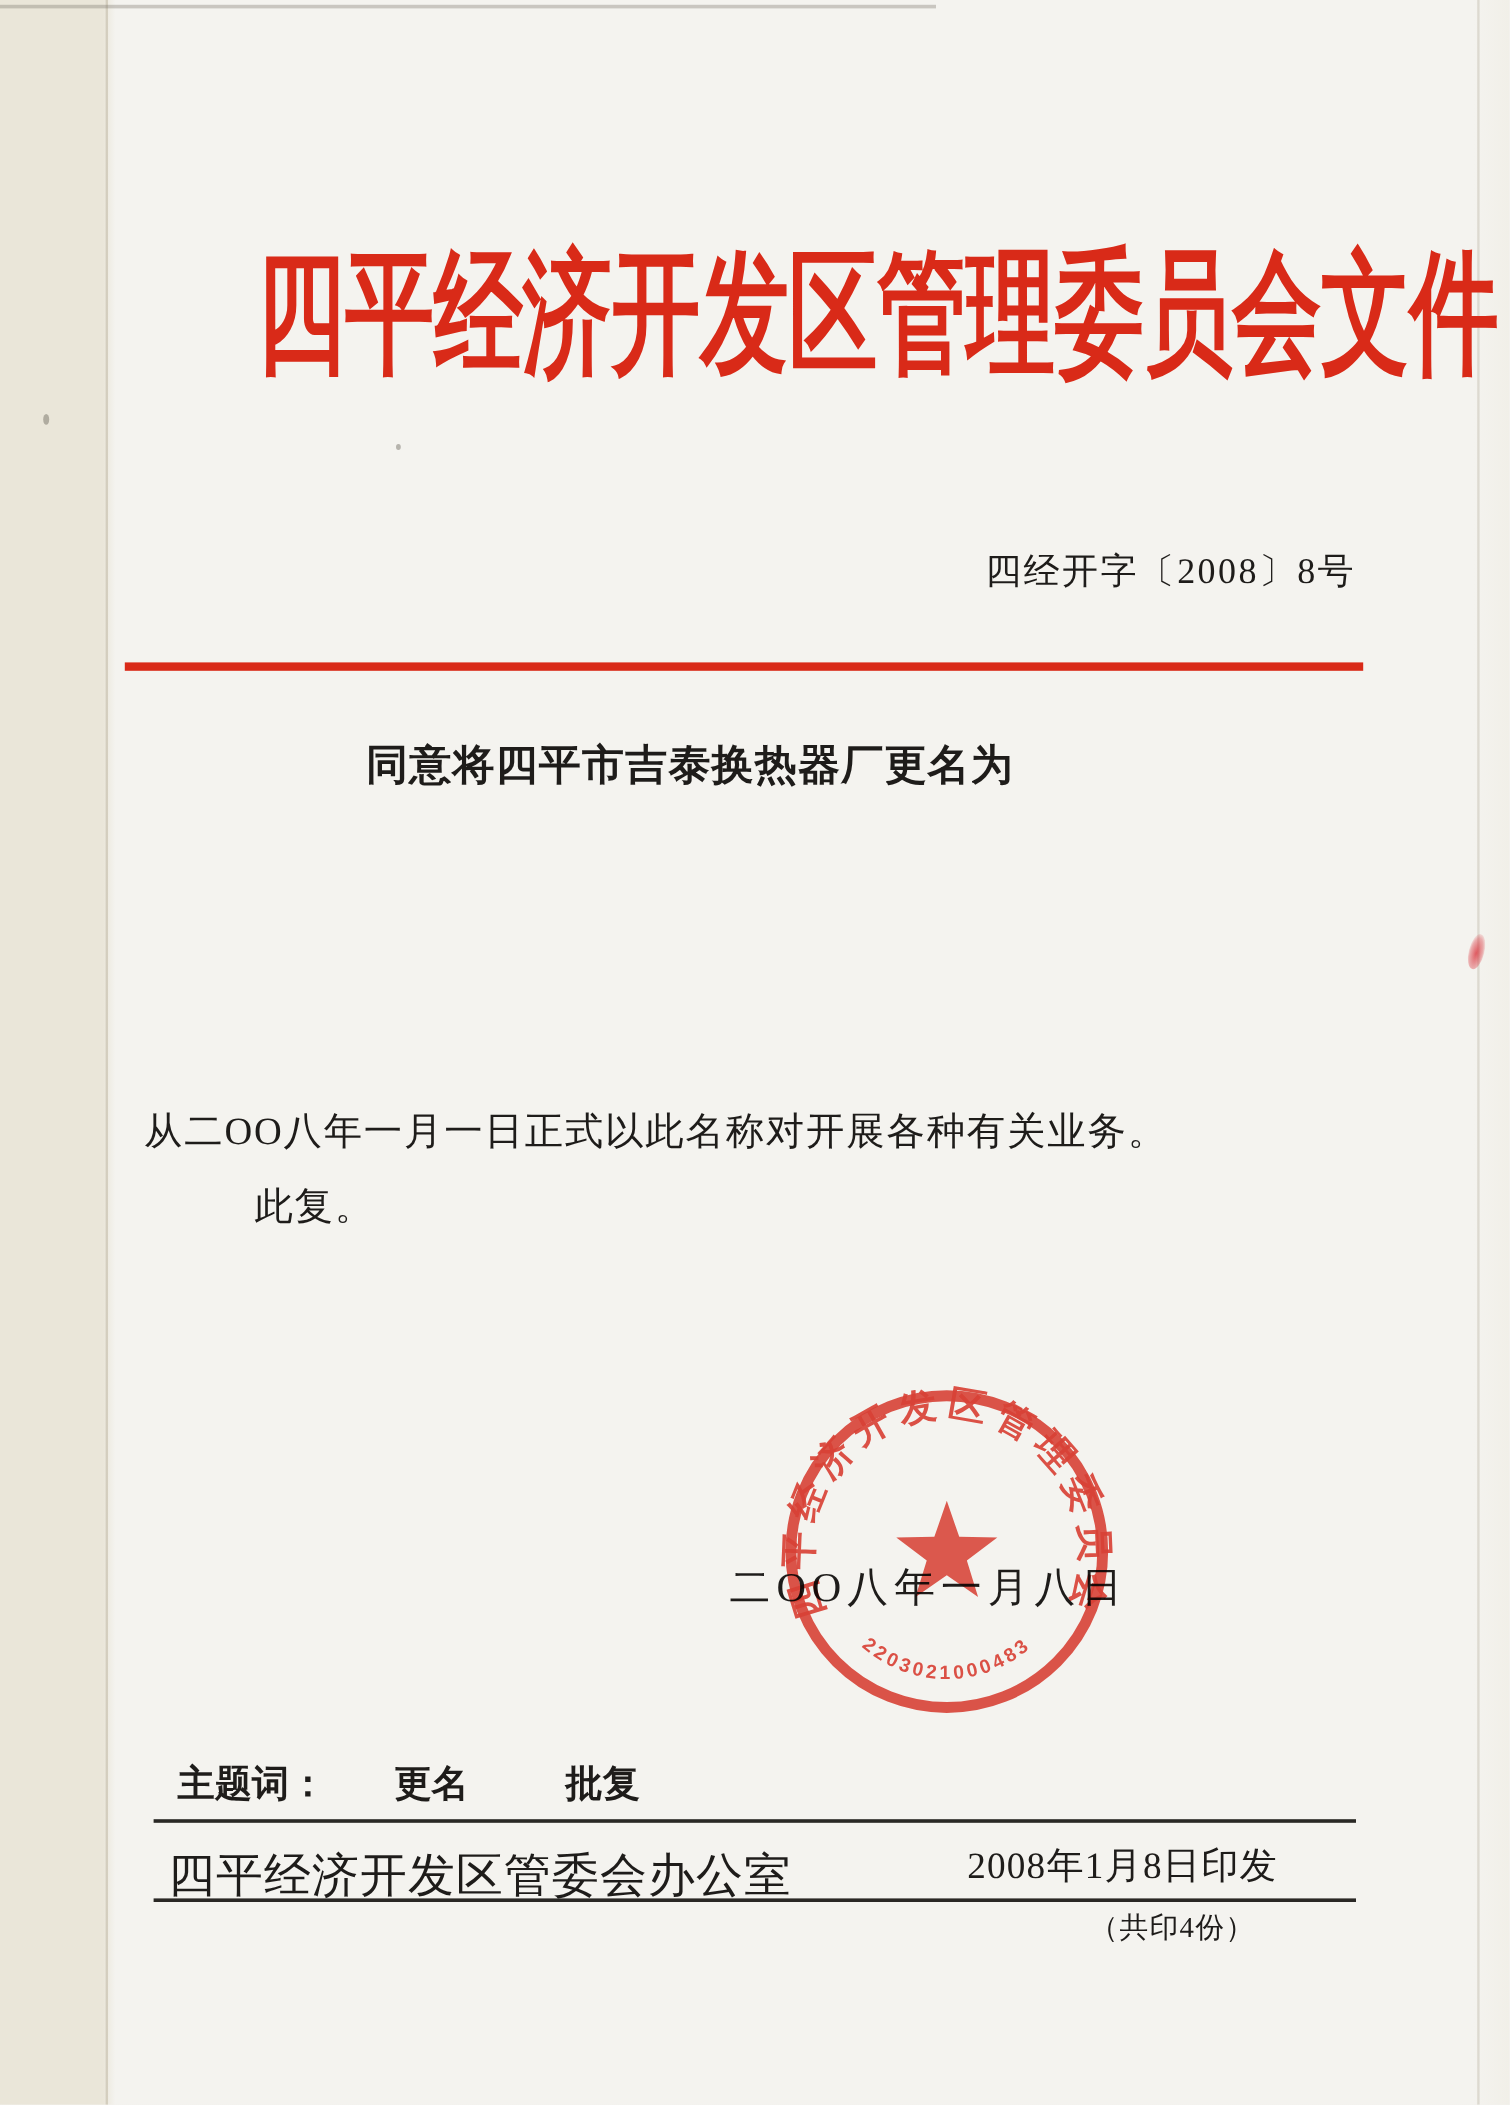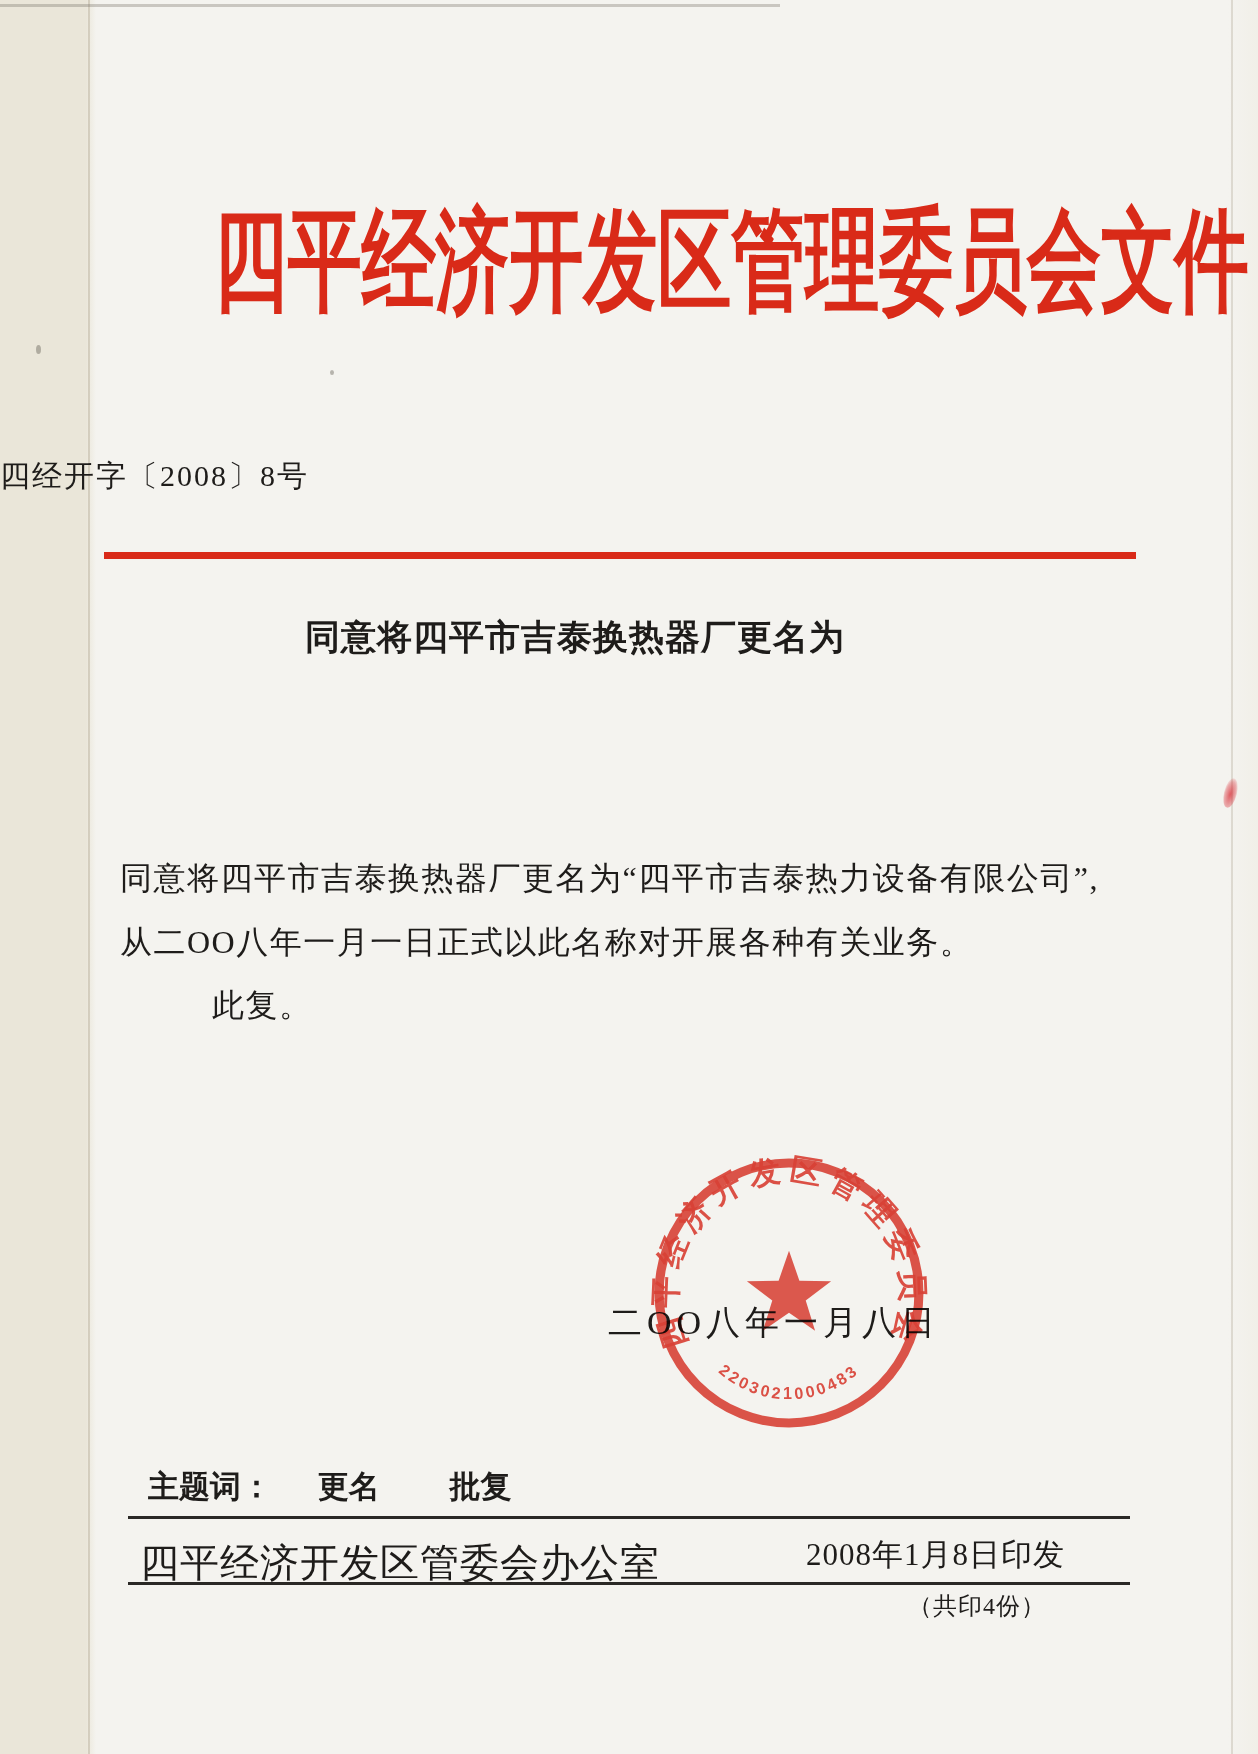--- a/index.html
+++ b/index.html
@@ -30,21 +30,21 @@
   .header-title{
     position:absolute;left:0;top:186px;width:1258px;
     text-align:center;white-space:nowrap;
     font-size:112px;font-weight:bold;
     letter-spacing:0px;
     transform:scaleX(.66);transform-origin:50% 50%;
     font-family:"Liberation Serif","DejaVu Serif",serif;
   }
   .doc-number{
     position:absolute;left:0;top:456px;width:1130px;
-    text-align:left;font-size:30px;letter-spacing:2px;
+    text-align:right;font-size:30px;letter-spacing:2px;
   }
   .red-rule{position:absolute;left:104px;top:552px;width:1032px;height:7px;}
 
   .doc-title{
     position:absolute;left:0;top:614px;width:1150px;text-align:center;
     font-family:"Liberation Sans","DejaVu Sans",sans-serif;
     font-weight:bold;font-size:35px;letter-spacing:1px;
   }
   .body-line{position:absolute;left:120px;font-size:32px;letter-spacing:1.5px;white-space:nowrap;}
   .salutation{top:722px;}
@@ -58,21 +58,21 @@
     font-size:34px;letter-spacing:5px;white-space:nowrap;
   }
 
   .seal{
     position:absolute;left:648px;top:1152px;width:282px;height:282px;
     z-index:2;mix-blend-mode:multiply;opacity:.92;
   }
 
   .subject-row{
     position:absolute;left:148px;top:1466px;
-    font-family:Liberation Serif, serif;
+    font-family:Liberation Mono, monospace;
     font-weight:bold;font-size:31px;white-space:nowrap;
   }
   .subject-row .term1{margin-left:38px;}
   .subject-row .term2{margin-left:62px;}
 
   .hr1{position:absolute;left:128px;top:1516px;width:1002px;height:3px;background:#2a2825;}
   .hr2{position:absolute;left:128px;top:1582px;width:1002px;height:3px;background:#2a2825;}
 
   .footer-office{
     position:absolute;left:140px;top:1536px;font-size:39px;letter-spacing:1px;
@@ -94,21 +94,20 @@
   <div class="speck" style="left:36px;top:345px;width:5px;height:9px;"></div>
 
   <div class="header-title" id="header-title" style="color: rgb(217, 42, 24);">四平经济开发区管理委员会文件</div>
 
   <div class="doc-number">四经开字〔2008〕8号</div>
 
   <div class="red-rule" id="red-rule" style="background: rgb(217, 42, 24);"></div>
 
   <div class="doc-title">同意将四平市吉泰换热器厂更名为</div>
 
-  <div class="body-line line-2">同意将四平市吉泰换热器厂更名为“四平市吉泰热力设备有限公司”,</div>
   <div class="body-line line-3">从二OO八年一月一日正式以此名称对开展各种有关业务。</div>
   <div class="body-line closing">此复。</div>
 
   <div class="issue-date">二OO八年一月八日</div>
 
   <svg class="seal" viewBox="0 0 280 280">
     <defs>
       <path id="arcTop" d="M 38,187 A 112,112 0 1 1 242,187" fill="none"></path>
       <path id="arcBottom" d="M 49,193 A 105,105 0 0 0 231,193" fill="none"></path>
     </defs>

